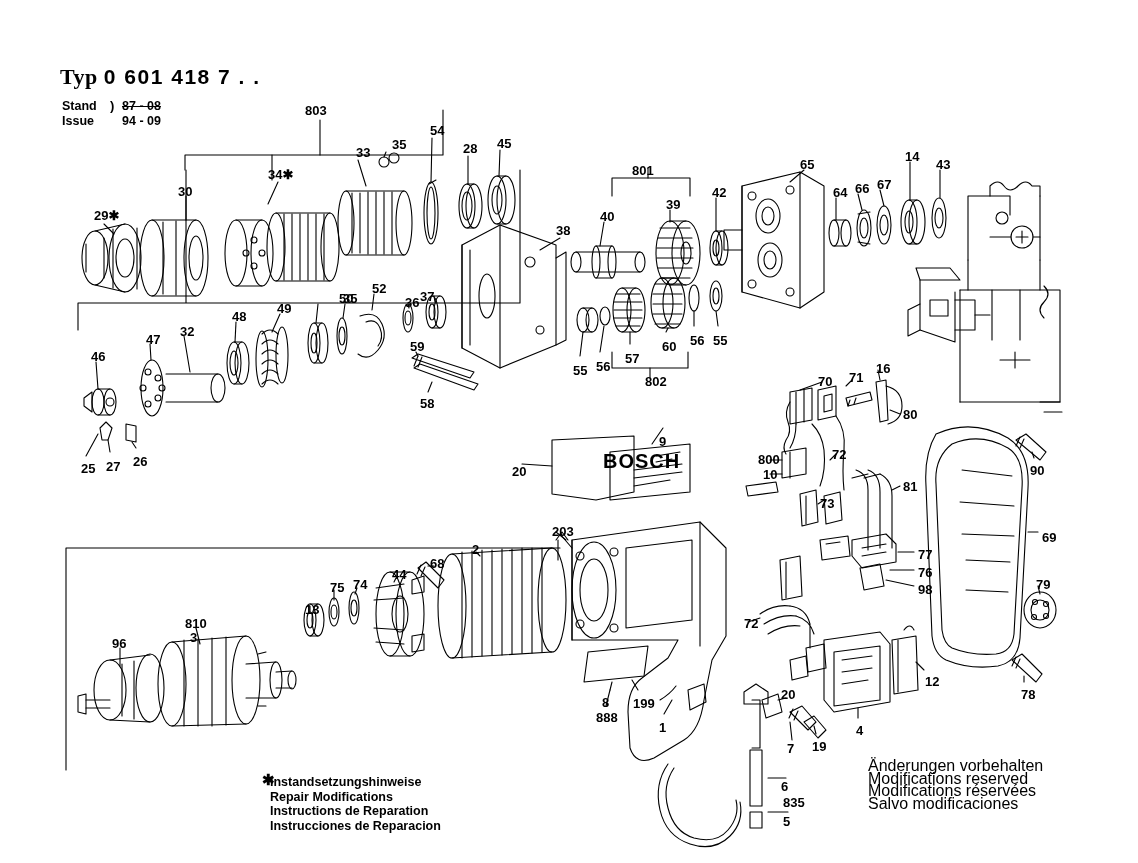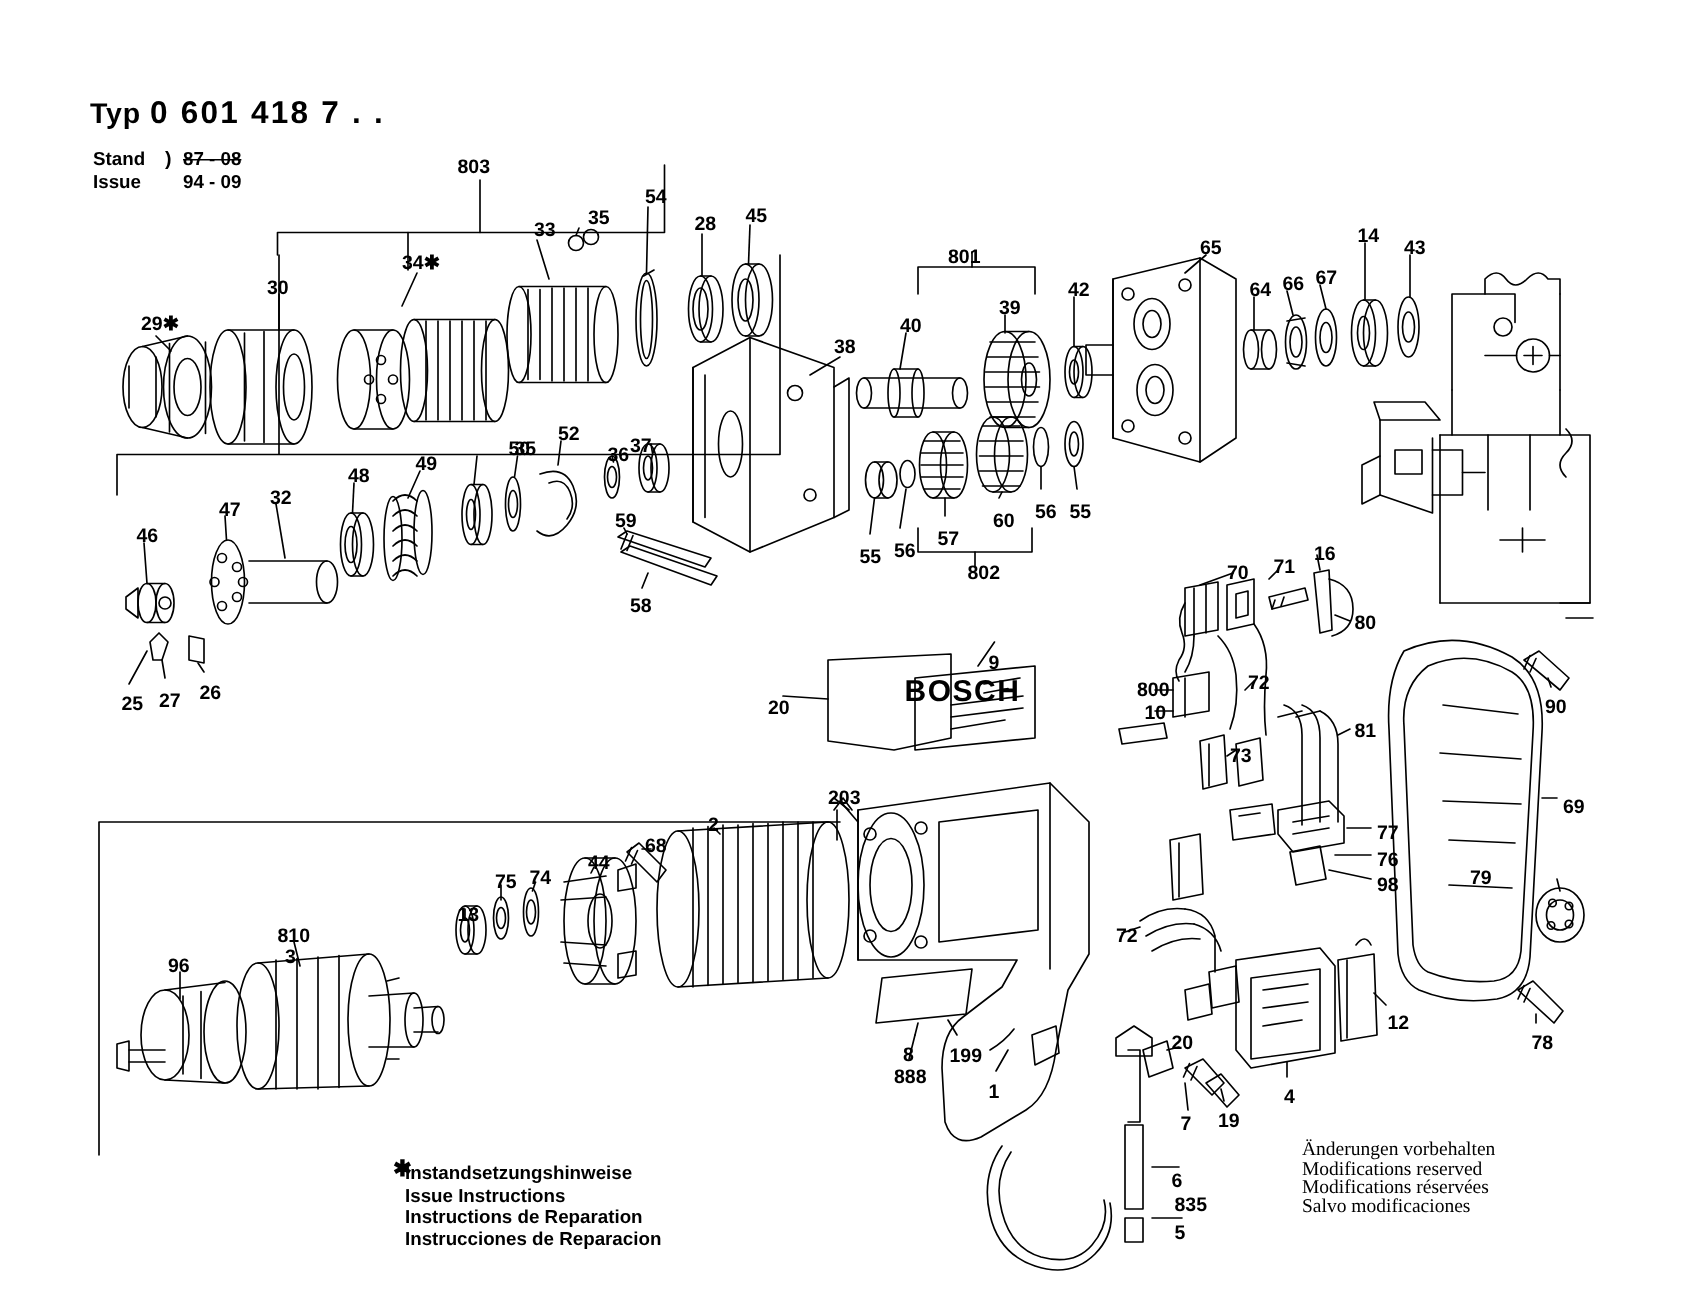--- a/index.html
+++ b/index.html
@@ -30,21 +30,21 @@
   .title {
     position: absolute;
     font-weight: bold;
     white-space: nowrap;
   }
   #typ-line {
     left: 60px; top: 64px;
     font-size: 20px;
     letter-spacing: 0.5px;
   }
-  #typ-line .typword { font-size: 19px; }
+  #typ-line .typword { font-size: 22px; font-family: Liberation Serif, serif; }
   #typ-line .num { font-size: 21px; letter-spacing: 1.5px; }
   .meta {
     position: absolute;
     font-size: 12.5px;
     font-weight: bold;
     white-space: nowrap;
   }
   .meta .strike { text-decoration: line-through; }
   #stand-lbl { left: 62px; top: 99px; }
   #issue-lbl { left: 62px; top: 114px; }
@@ -57,24 +57,23 @@
     font-size: 12.5px;
     font-weight: bold;
     white-space: nowrap;
     line-height: 14.5px;
   }
   #repair-block { left: 270px; top: 775px; }
   #repair-star { left: 262px; top: 773px; font-size: 15px; font-weight: bold; }
 
   .footer {
     position: absolute;
-    font-size: 13px;
+    font-size: 16px;
     white-space: nowrap;
     line-height: 12.5px;
-    font-family: Liberation Serif, serif;
   }
   #mods-block { left: 868px; top: 760px; font-weight: normal; }
   #addr-block { left: 868px; top: 799px; font-weight: bold; }
 
   #bosch-logo {
     position: absolute;
     left: 603px; top: 450px;
     font-size: 20px;
     font-weight: bold;
     letter-spacing: 1px;
@@ -531,21 +530,21 @@
   <div class="meta" id="issue-lbl">Issue</div>
   <div class="meta" id="brace">)</div>
   <div class="meta" id="stand-val"><span class="strike">87 - 08</span></div>
   <div class="meta" id="issue-val">94 - 09</div>
 
   <div id="bosch-logo">BOSCH</div>
 
   <div class="repair" id="repair-star">✱</div>
   <div class="repair" id="repair-block">
     <div>Instandsetzungshinweise</div>
-    <div>Issue Instructions</div>
+    <div>Repair Modifications</div>
     <div>Instructions de Reparation</div>
     <div>Instrucciones de Reparacion</div>
   </div>
 
   <div class="footer" id="mods-block">
     <div>Änderungen vorbehalten</div>
     <div>Modifications reserved</div>
     <div>Modifications réservées</div>
     <div>Salvo modificaciones</div>
   </div>
@@ -597,21 +596,21 @@
       <div class="lbl" style="left: 818px; top: 375px;">70</div>
       <div class="lbl" style="left: 849px; top: 371px;">71</div>
       <div class="lbl" style="left: 903px; top: 408px;">80</div>
       <div class="lbl" style="left: 758px; top: 453px;">800</div>
       <div class="lbl" style="left: 763px; top: 468px;">10</div>
       <div class="lbl" style="left: 832px; top: 448px;">72</div>
       <div class="lbl" style="left: 820px; top: 497px;">73</div>
       <div class="lbl" style="left: 903px; top: 480px;">81</div>
       <div class="lbl" style="left: 1030px; top: 464px;">90</div>
       <div class="lbl" style="left: 1042px; top: 531px;">69</div>
-      <div class="lbl" style="left: 980px; top: 578px;">79</div>
+      <div class="lbl" style="left: 1036px; top: 578px;">79</div>
       <div class="lbl" style="left: 918px; top: 548px;">77</div>
       <div class="lbl" style="left: 918px; top: 566px;">76</div>
       <div class="lbl" style="left: 918px; top: 583px;">98</div>
       <div class="lbl" style="left: 744px; top: 617px;">72</div>
       <div class="lbl" style="left: 659px; top: 435px;">9</div>
       <div class="lbl" style="left: 512px; top: 465px;">20</div>
       <div class="lbl" style="left: 552px; top: 525px;">203</div>
       <div class="lbl" style="left: 472px; top: 543px;">2</div>
       <div class="lbl" style="left: 430px; top: 557px;">68</div>
       <div class="lbl" style="left: 392px; top: 568px;">44</div>

